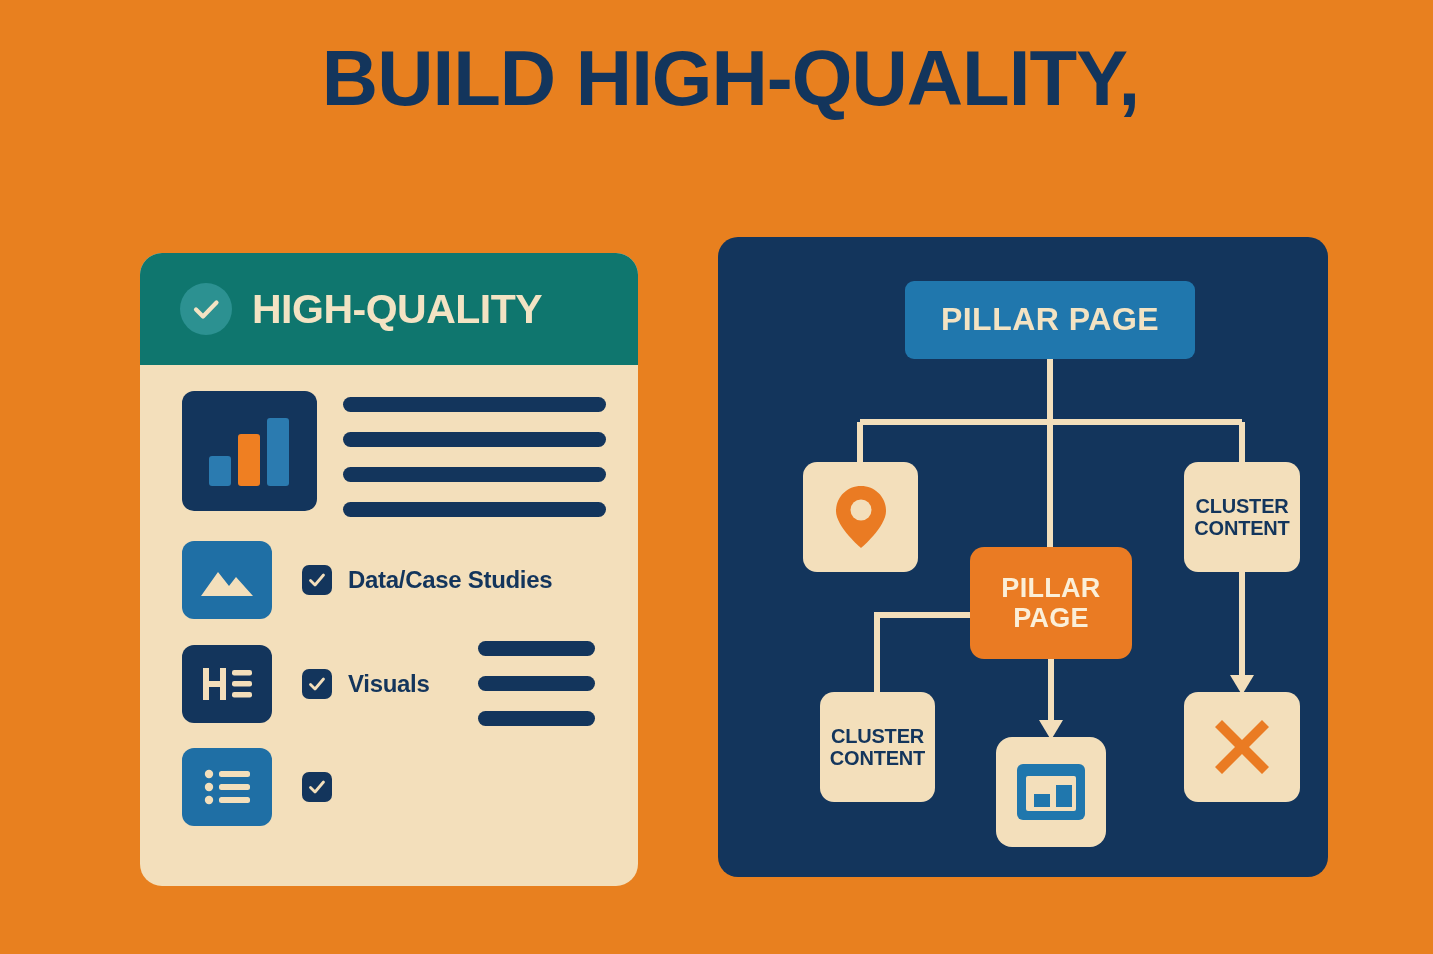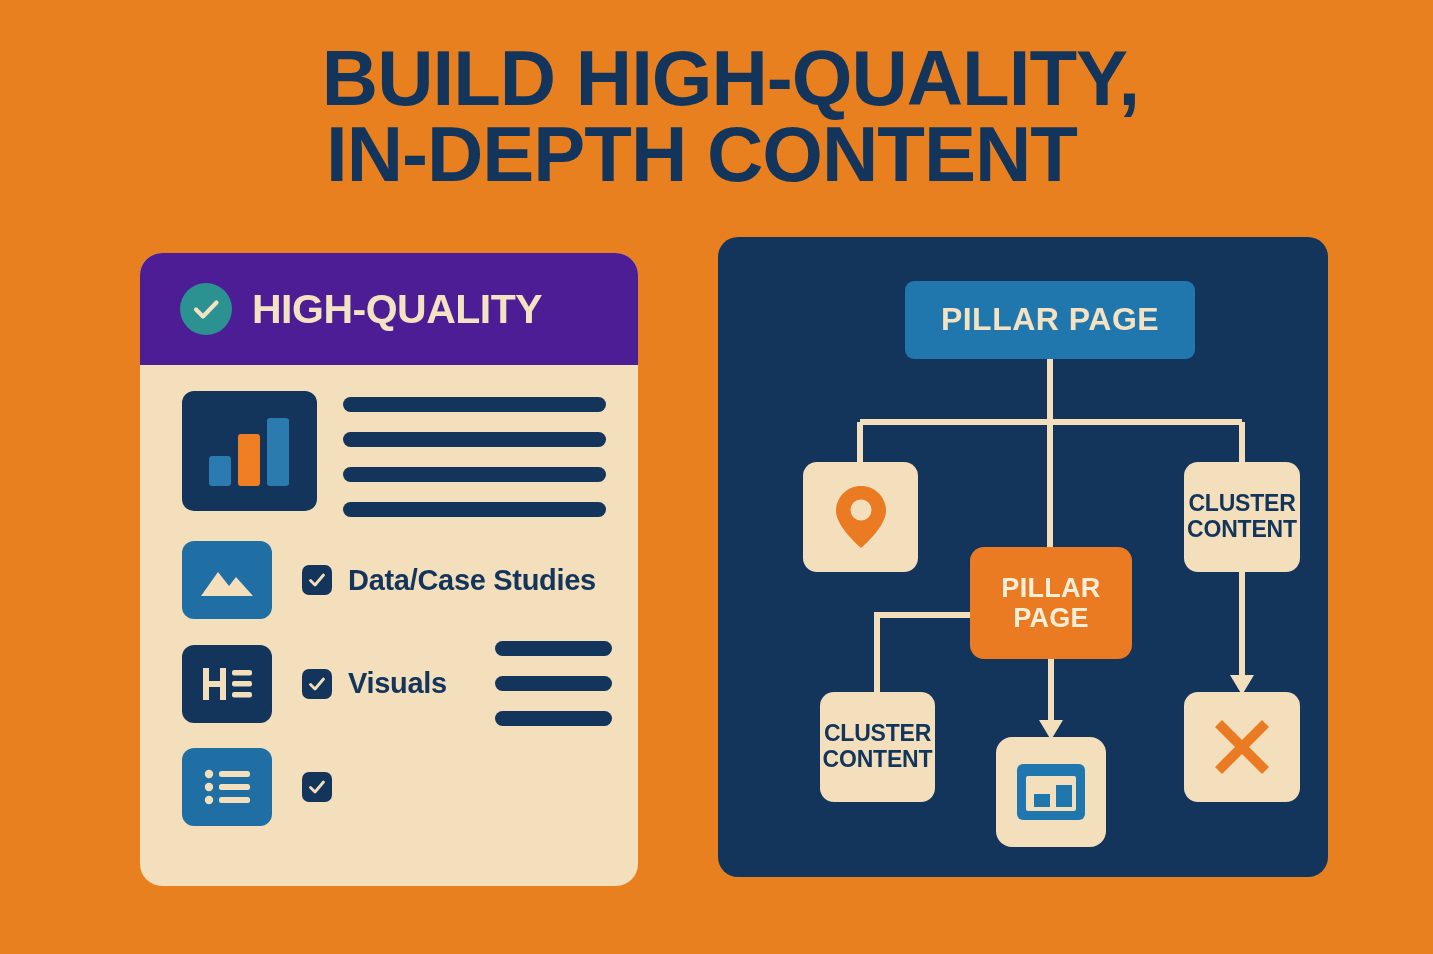--- a/index.html
+++ b/index.html
@@ -30,21 +30,21 @@
   #left-card {
     position: absolute;
     left: 140px; top: 253px;
     width: 498px; height: 633px;
     background: #F3DFBB;
     border-radius: 22px;
     overflow: hidden;
   }
   #left-header {
     height: 112px;
-    background: #4c1d95;
+    background: #0f766e;
     display: flex;
     align-items: center;
     padding-left: 40px;
     gap: 20px;
   }
   #check-badge {
     width: 52px; height: 52px;
     border-radius: 50%;
     background: #2C9191;
     display: flex; align-items: center; justify-content: center;
@@ -93,21 +93,21 @@
     border-radius: 7px;
     background: #13355C;
     display: flex; align-items: center; justify-content: center;
     margin-left: 30px;
     flex: 0 0 auto;
   }
   .checkbox svg { width: 20px; height: 20px; }
   .lc-label {
     margin-left: 16px;
     color: #13355C;
-    font-size: 29px;
+    font-size: 24px;
     font-weight: bold;
     letter-spacing: -0.3px;
     white-space: nowrap;
   }
   #visual-lines {
     margin-left: 48px;
     display: flex; flex-direction: column; gap: 20px;
   }
 
   
@@ -126,21 +126,21 @@
   }
   #diagram { position: absolute; inset: 0; }
   #wires { position: absolute; left: 0; top: 0; width: 610px; height: 640px; }
 
   .node { position: absolute; display: flex; align-items: center; justify-content: center; }
   .node-text {
     color: #13355C;
     font-weight: bold;
     text-align: center;
     line-height: 1.12;
-    font-size: 23px;
+    font-size: 20px;
     letter-spacing: -0.2px;
   }
 
   #node-pillar-top {
     left: 187px; top: 44px; width: 290px; height: 78px;
     background: #2077AD; border-radius: 9px;
   }
   #node-pillar-top .node-text { color: #F3E3C3; font-size: 32px; letter-spacing: 0.5px; }
 
   #node-pin {
@@ -175,21 +175,20 @@
     left: 466px; top: 455px; width: 116px; height: 110px;
     background: #F3DFBB; border-radius: 14px;
   }
   #node-x svg { width: 66px; height: 66px; }
 </style>
 </head>
 <body>
 
 <div id="title">
   <span class="line line1">BUILD HIGH-QUALITY,</span>
-  <span class="line line2">IN-DEPTH CONTENT</span>
 </div>
 
 <div id="left-card">
 
   <div id="left-header">
     <div id="check-badge">
       <svg viewBox="0 0 32 32">
           <path d="M6 16.5 L13 23.5 L26.5 9.5" fill="none" stroke="#F3E3C3" stroke-width="4.2" stroke-linecap="round" stroke-linejoin="round"></path>
         </svg>
     </div>

